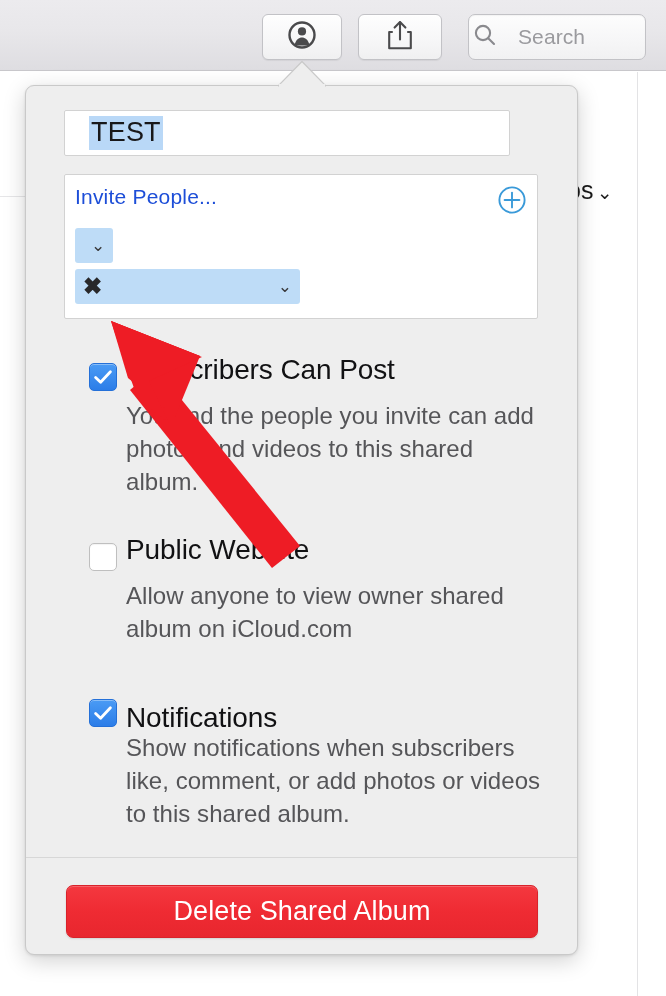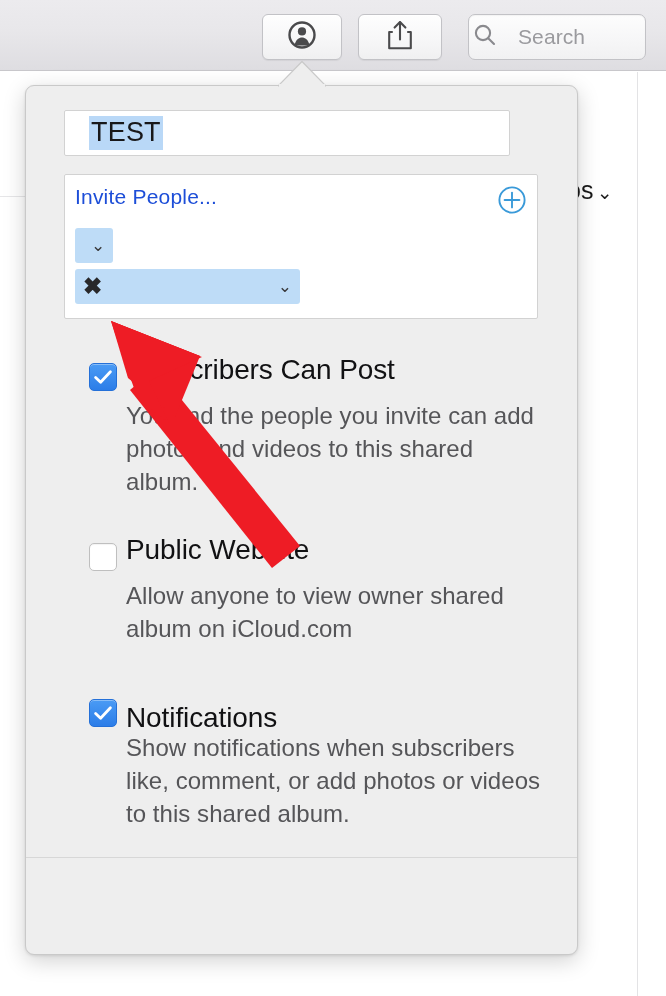--- a/index.html
+++ b/index.html
@@ -411,20 +411,21 @@
       <svg width="26" height="26" viewBox="0 0 26 26">
         <path d="M5.6 13.4 L10.6 18.3 L20.4 7.7" fill="none" stroke="#ffffff" stroke-width="2.8" stroke-linecap="round" stroke-linejoin="round"></path>
       </svg>
     </span>
     <span class="opt-title">Notifications</span>
     <span class="opt-desc">Show notifications when subscribers like, comment, or add photos or videos to this shared album.</span>
   </div>
 
   <div class="pop-divider"></div>
 
+  <div class="delete-btn">Delete Shared Album</div>
 </div>
 
 <div class="annot-arrow">
   <svg width="666" height="996" viewBox="0 0 666 996">
     <g fill="#ee1c25">
 
       <path d="M156 368 L300 546 L272 568 L130 390 Z"></path>
 
       <path d="M111 321 L200 356 L159 375 L175 417 Z"></path>
       <path d="M111 321 L200 356 L175 417 L128 378 Z"></path>

